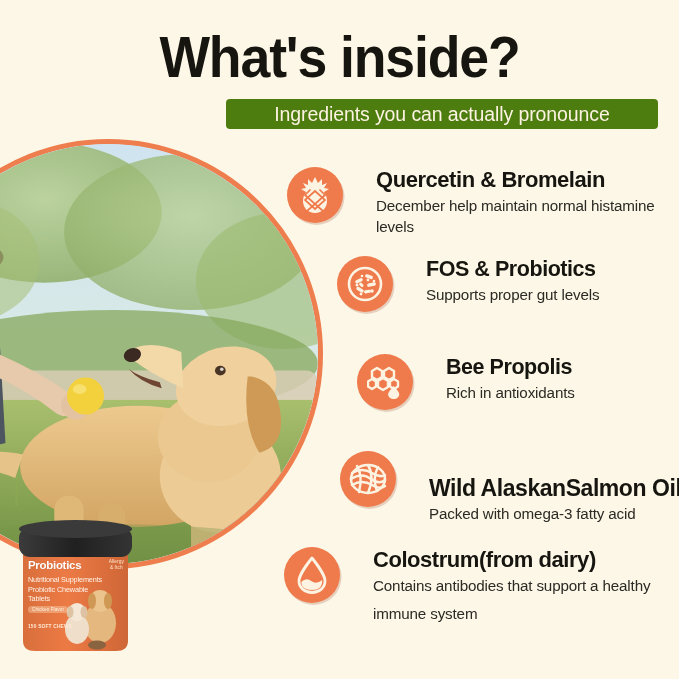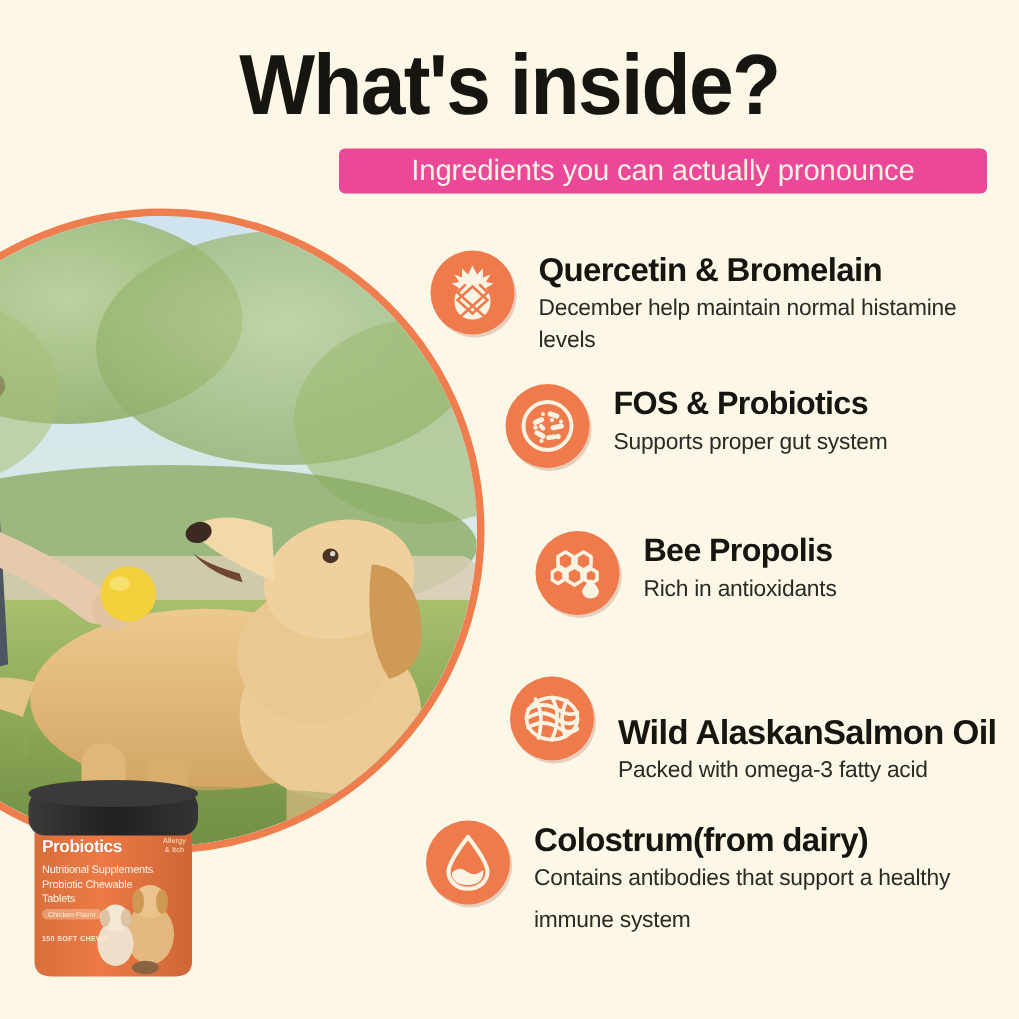--- a/index.html
+++ b/index.html
@@ -38,21 +38,21 @@
     font-family: "Liberation Sans", sans-serif;
     transform: scaleX(0.94);
   }
 
   .subbanner {
     position: absolute;
     left: 226px;
     top: 99px;
     width: 432px;
     height: 30px;
-    background: #ec4899;
+    background: #4d7c0f;
     border-radius: 4px;
     display: flex;
     align-items: center;
     justify-content: center;
   }
   .subbanner-text {
     color: #fdf3e2;
     font-size: 19.5px;
     line-height: 20px;
     letter-spacing: -0.1px;
@@ -143,20 +143,21 @@
     line-height: 6px;
     text-align: center;
     letter-spacing: 0.1px;
   }
 
   
   .row {
     position: absolute;
     display: flex;
     align-items: flex-start;
+    gap: 17px;
   }
   .icon-badge {
     width: 56px;
     height: 56px;
     border-radius: 50%;
     background: #ef7a4b;
     flex: 0 0 56px;
     display: flex;
     align-items: center;
     justify-content: center;
@@ -409,21 +410,21 @@
           <circle cx="11" cy="20" r="1.5"></circle>
           <circle cx="22" cy="15" r="1.4"></circle>
           <circle cx="16" cy="11" r="1.3"></circle>
           <circle cx="28" cy="16" r="1.3"></circle>
           <circle cx="15" cy="29" r="1.4"></circle>
         </g>
       </svg>
     </div>
     <div class="row-text">
       <div class="row-title">FOS &amp; Probiotics</div>
-      <div class="row-desc">Supports proper gut system</div>
+      <div class="row-desc">Supports proper gut levels</div>
     </div>
   </div>
 
   <div class="row r3">
     <div class="icon-badge">
       <svg width="36" height="36" viewBox="0 0 36 36">
         <g fill="none" stroke="#fdf3e2" stroke-width="2.4" stroke-linejoin="round">
           <path d="M10 4 l5 3 v6 l-5 3 l-5 -3 v-6 z"></path>
           <path d="M22 4 l5 3 v6 l-5 3 l-5 -3 v-6 z"></path>
           <path d="M16 14 l5 3 v6 l-5 3 l-5 -3 v-6 z"></path>

